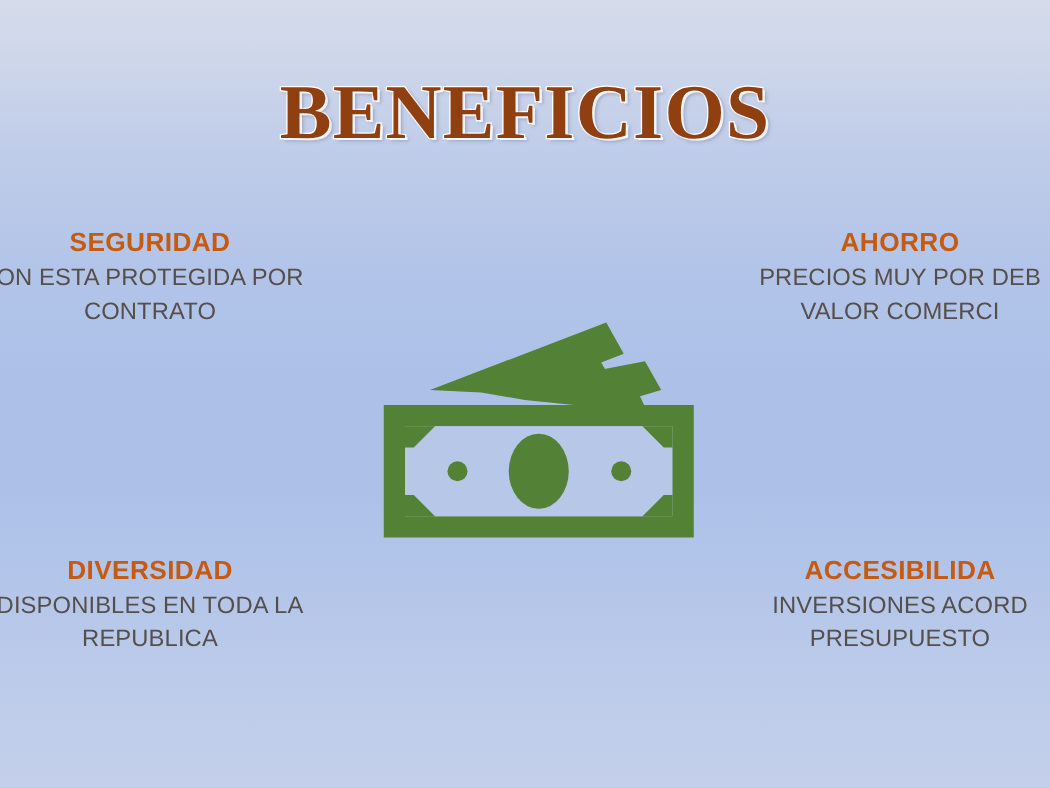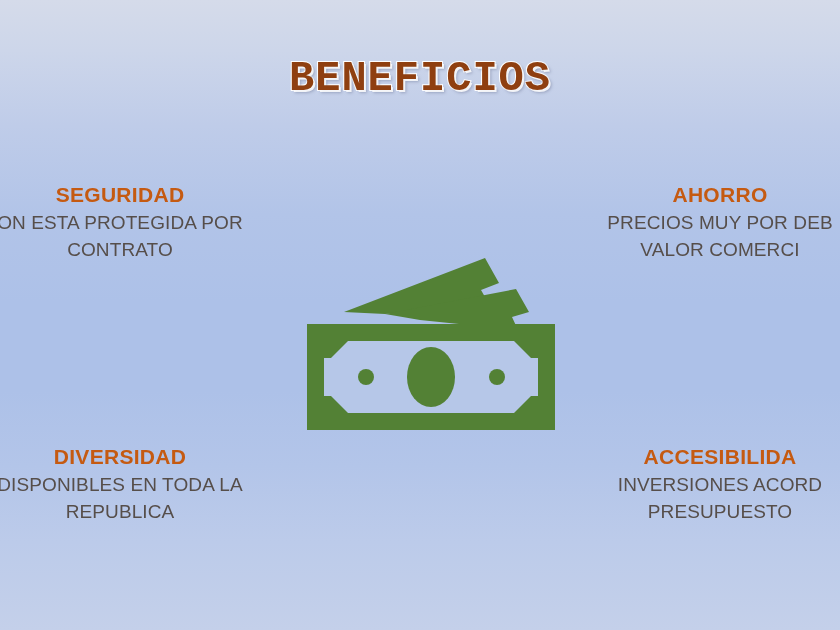--- a/index.html
+++ b/index.html
@@ -37,22 +37,22 @@
   #title-block {
     position: absolute;
     top: 55px;
     left: 0;
     width: 840px;
     text-align: center;
     pointer-events: none;
   }
   #slide-title {
     display: inline-block;
-    font-family: Liberation Mono, monospace;
-    font-size: 42px;
+    font-family: Liberation Serif, serif;
+    font-size: 62px;
     font-weight: bold;
     letter-spacing: 1px;
     color: #8f3f10;
     -webkit-text-stroke: 2px #ffffff;
     paint-order: stroke fill;
     text-shadow:
         2px 2px 0 rgba(255,255,255,0.85),
         3px 3px 3px rgba(120,130,160,0.55);
   }
 

